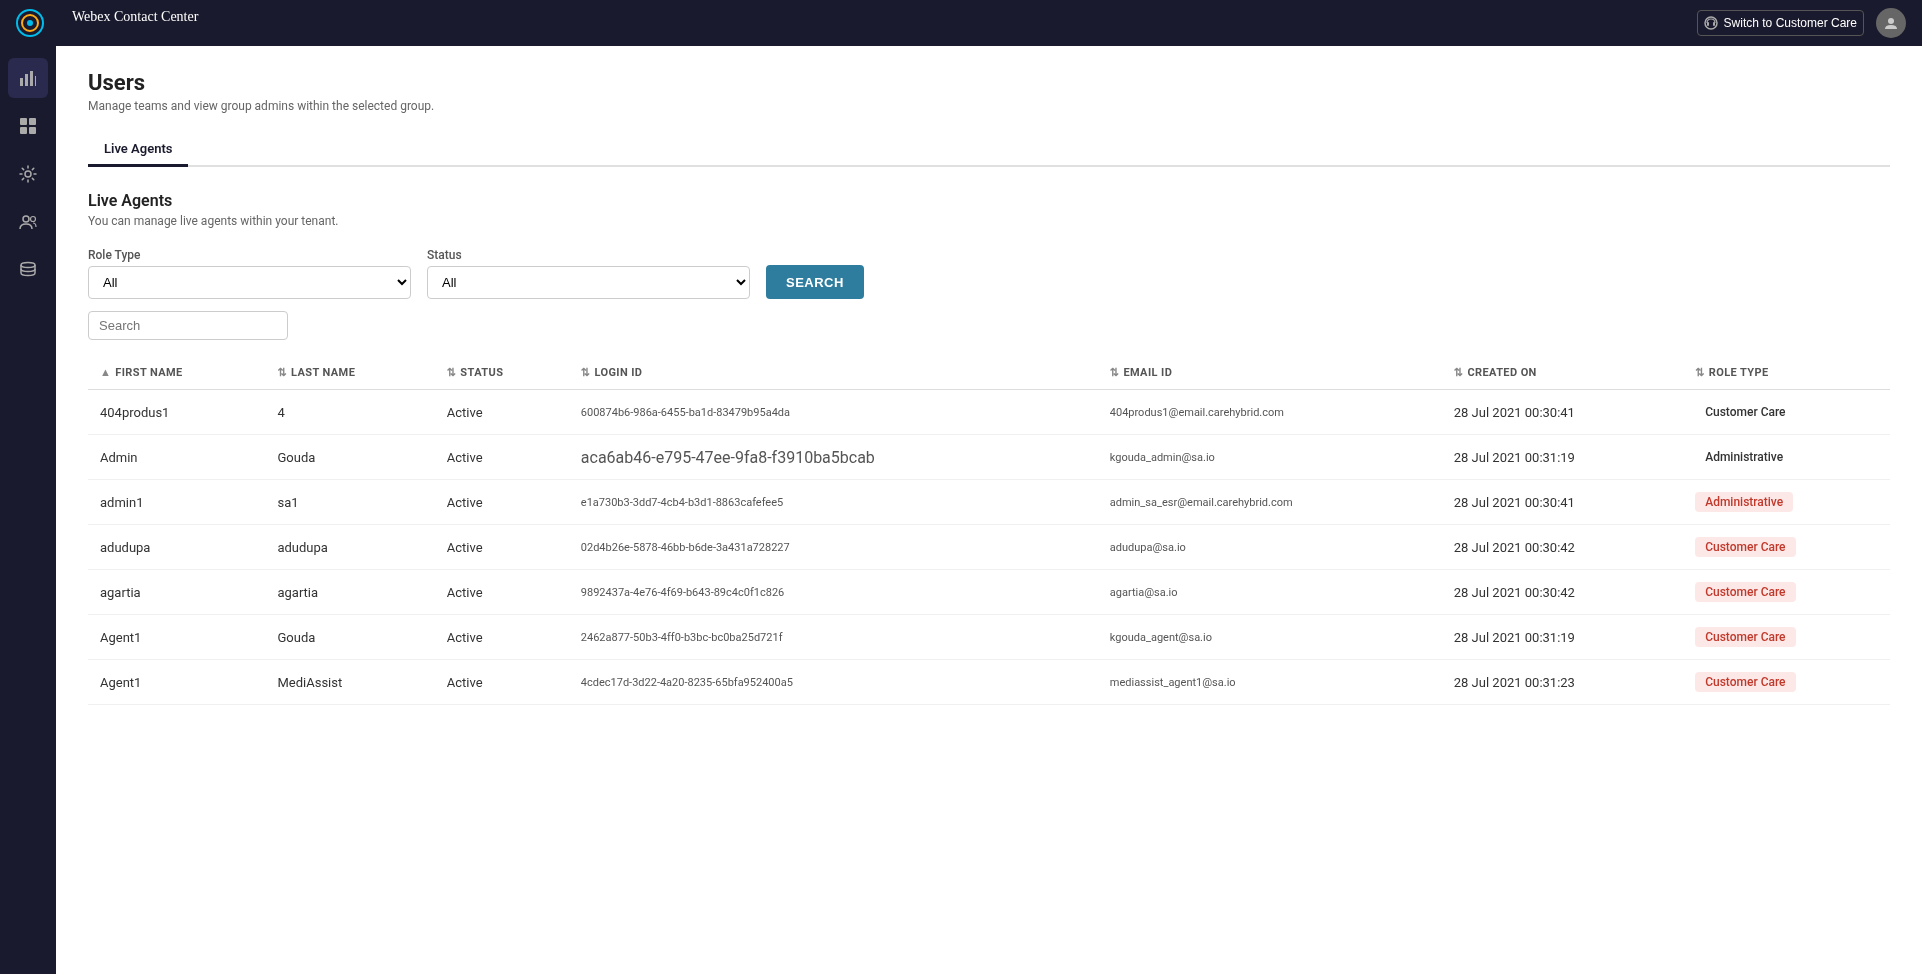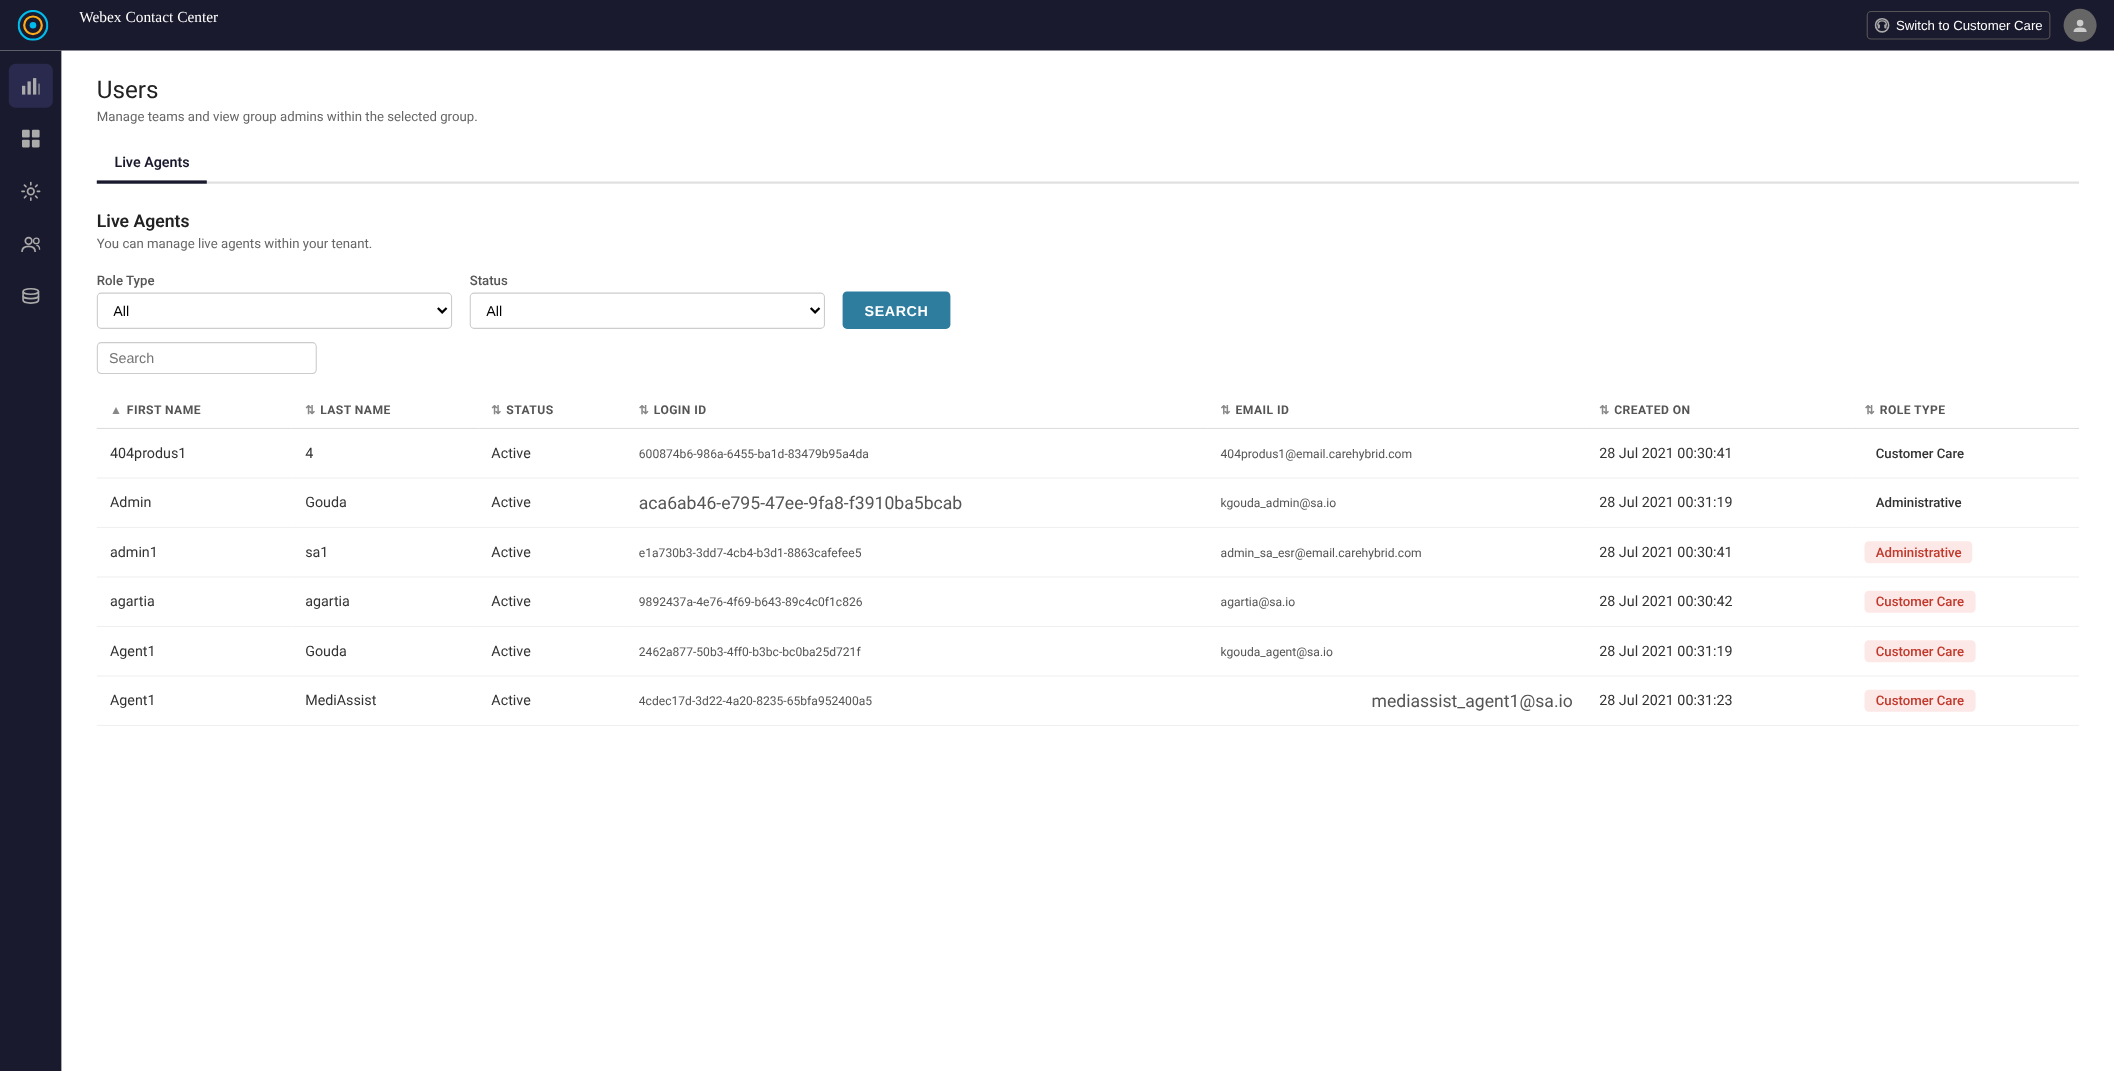--- a/index.html
+++ b/index.html
@@ -65,21 +65,21 @@
     .sidebar-item.active { color: #fff; background: #2a2a4e; }
 
     
     .content {
       flex: 1;
       background: #fff;
       overflow-y: auto;
       padding: 24px 32px;
     }
 
-    .page-title { font-size: 22px; font-weight: 400; color: #222; margin-bottom: 4px; }
+    .page-title { font-size: 22px; font-weight: 700; color: #222; margin-bottom: 4px; }
     .page-subtitle { font-size: 12px; color: #666; margin-bottom: 20px; }
 
     
     .tabs { display: flex; border-bottom: 2px solid #e0e0e0; margin-bottom: 24px; }
     .tab {
       padding: 8px 16px;
       cursor: pointer;
       font-size: 13px;
       color: #555;
       border-bottom: 3px solid transparent;
@@ -303,20 +303,29 @@
           <tr>
     <td>admin1</td>
     <td>sa1</td>
     <td>Active</td>
     <td style="font-size:11px;color:#555;word-break:break-all;">e1a730b3-3dd7-4cb4-b3d1-8863cafefee5</td>
     <td style="font-size:11px;color:#555;">admin_sa_esr@email.carehybrid.com</td>
     <td>28 Jul 2021 00:30:41</td>
     <td><span class="role-badge admin">Administrative</span></td>
   </tr>
           <tr>
+    <td>adudupa</td>
+    <td>adudupa</td>
+    <td>Active</td>
+    <td style="font-size:11px;color:#555;word-break:break-all;">02d4b26e-5878-46bb-b6de-3a431a728227</td>
+    <td style="font-size:11px;color:#555;">adudupa@sa.io</td>
+    <td>28 Jul 2021 00:30:42</td>
+    <td><span class="role-badge customer">Customer Care</span></td>
+  </tr>
+          <tr>
     <td>agartia</td>
     <td>agartia</td>
     <td>Active</td>
     <td style="font-size:11px;color:#555;word-break:break-all;">9892437a-4e76-4f69-b643-89c4c0f1c826</td>
     <td style="font-size:11px;color:#555;">agartia@sa.io</td>
     <td>28 Jul 2021 00:30:42</td>
     <td><span class="role-badge customer">Customer Care</span></td>
   </tr>
           <tr>
     <td>Agent1</td>
@@ -325,20 +334,20 @@
     <td style="font-size:11px;color:#555;word-break:break-all;">2462a877-50b3-4ff0-b3bc-bc0ba25d721f</td>
     <td style="font-size:11px;color:#555;">kgouda_agent@sa.io</td>
     <td>28 Jul 2021 00:31:19</td>
     <td><span class="role-badge customer">Customer Care</span></td>
   </tr>
           <tr>
     <td>Agent1</td>
     <td>MediAssist</td>
     <td>Active</td>
     <td style="font-size:11px;color:#555;word-break:break-all;">4cdec17d-3d22-4a20-8235-65bfa952400a5</td>
-    <td style="font-size:16px;color:#555;text-align:right;">mediassist_agent1@sa.io</td>
+    <td style="font-size:11px;color:#555;">mediassist_agent1@sa.io</td>
     <td>28 Jul 2021 00:31:23</td>
     <td><span class="role-badge customer">Customer Care</span></td>
   </tr>
         </tbody>
     </table>
   </div>
 </div>
 
 </body></html>

